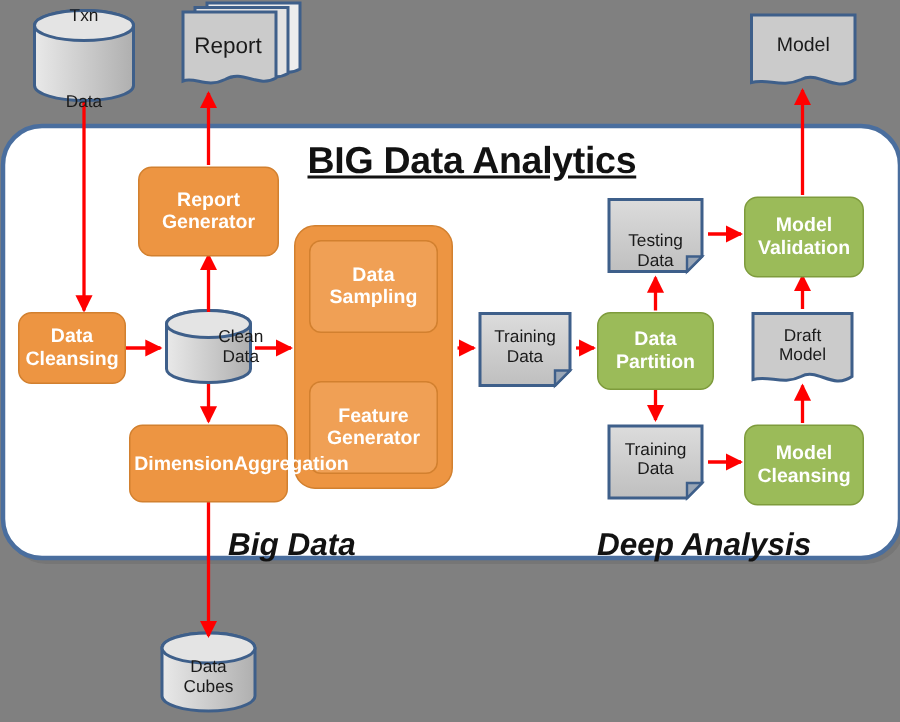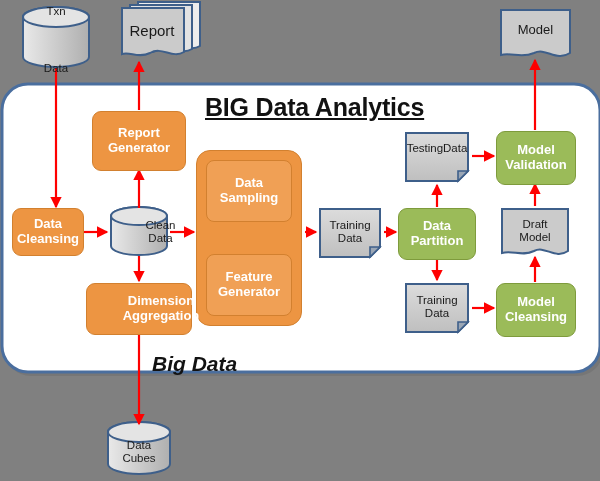--- a/index.html
+++ b/index.html
@@ -140,20 +140,21 @@
     <g stroke="#FF0000" stroke-width="2.2" fill="none">
       <line x1="249" y1="226" x2="249" y2="212" marker-end="url(#ah)"></line>
       <line x1="249" y1="236" x2="249" y2="250" marker-end="url(#ah)"></line>
     </g>
 
   </svg>
 
   <div class="bigtitle" style="left:205px;top:93px;text-decoration:underline;">BIG Data Analytics</div>
 
   <div class="sectlabel" style="left:152px;top:352px;">Big Data</div>
+  <div class="sectlabel" style="left:398px;top:352px;">Deep Analysis</div>
 
   <div class="node greytext" style="left:23px;top:18px;width:66px;height:44px;flex-direction:column;gap:44px;">
     <span class="lbl">Txn</span>
     <span class="lbl">Data</span>
   </div>
 
   <div class="node" style="left:120px;top:18px;width:64px;height:26px;font-size:15px;color:#1a1a1a;">
     <span class="lbl">Report</span>
   </div>
 
@@ -169,21 +170,21 @@
   <div class="node greytext" style="left:108px;top:434px;width:62px;height:36px;flex-direction:column;">
     <span class="lbl">Data</span>
     <span class="lbl">Cubes</span>
   </div>
 
   <div class="node greytext" style="left:320px;top:210px;width:60px;height:44px;flex-direction:column;">
     <span class="lbl">Training</span>
     <span class="lbl">Data</span>
   </div>
 
-  <div class="node greytext" style="left:406px;top:126px;width:62px;height:44px;flex-direction:row;">
+  <div class="node greytext" style="left:406px;top:146px;width:62px;height:44px;flex-direction:column;">
     <span class="lbl">Testing</span>
     <span class="lbl">Data</span>
   </div>
 
   <div class="node greytext" style="left:406px;top:285px;width:62px;height:44px;flex-direction:column;">
     <span class="lbl">Training</span>
     <span class="lbl">Data</span>
   </div>
 
   <div class="node greytext" style="left:502px;top:211px;width:66px;height:40px;flex-direction:column;">
@@ -206,21 +207,21 @@
   <div class="node proc orange" style="left:12px;top:208px;width:72px;height:48px;flex-direction:column;">
     <span class="lbl">Data</span>
     <span class="lbl">Cleansing</span>
   </div>
 
   <div class="node proc orange" style="left:92px;top:111px;width:94px;height:60px;flex-direction:column;">
     <span class="lbl">Report</span>
     <span class="lbl">Generator</span>
   </div>
 
-  <div class="node proc orange" style="left:86px;top:283px;width:106px;height:52px;flex-direction:column;padding-left:44px;">
+  <div class="node proc orange" style="left:86px;top:283px;width:106px;height:52px;flex-direction:row;padding-left:44px;">
     <span class="lbl">Dimension</span>
     <span class="lbl">Aggregation</span>
   </div>
 
   <div class="node proc green" style="left:398px;top:208px;width:78px;height:52px;flex-direction:column;">
     <span class="lbl">Data</span>
     <span class="lbl">Partition</span>
   </div>
 
   <div class="node proc green" style="left:496px;top:131px;width:80px;height:54px;flex-direction:column;">

